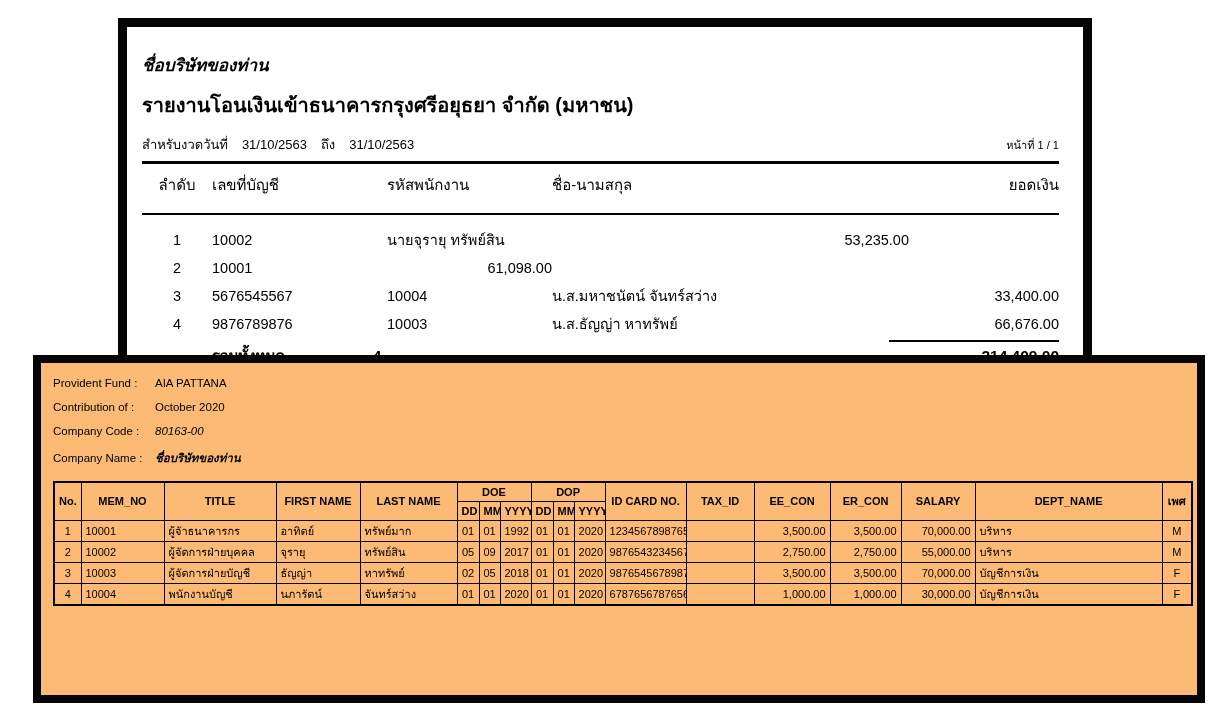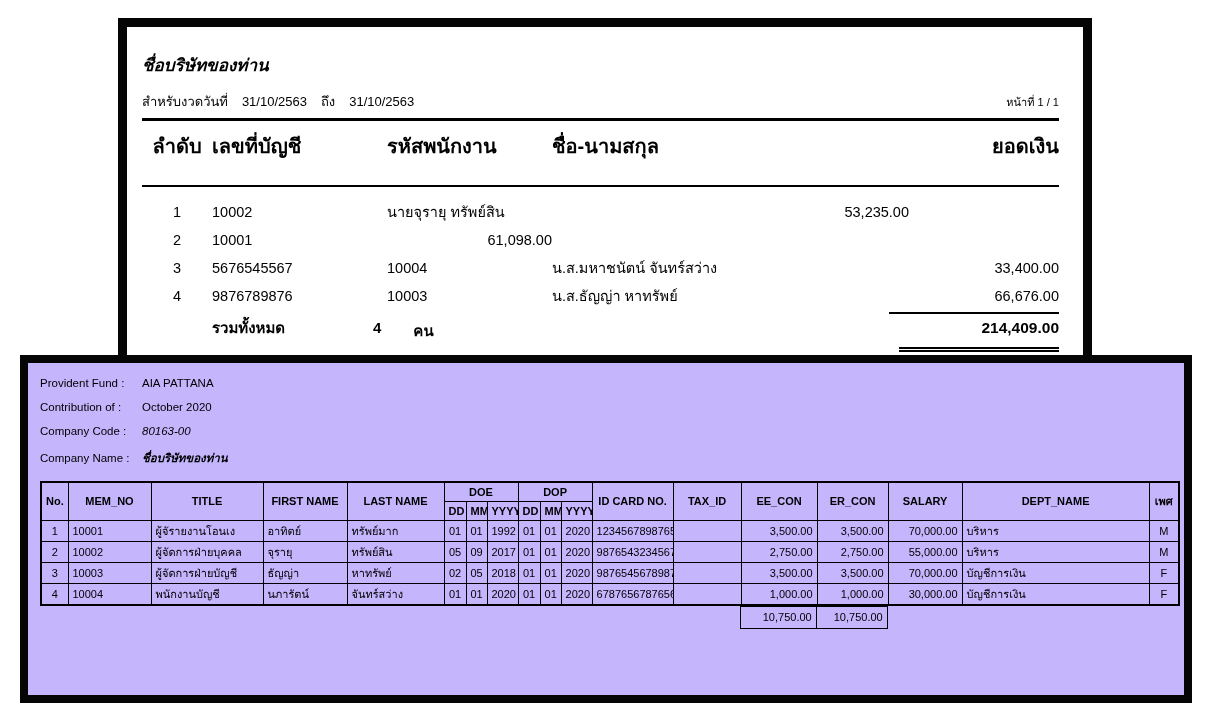--- a/index.html
+++ b/index.html
@@ -15,35 +15,35 @@
   .bank-company { margin-top: 24px; font-size: 17px; font-weight: bold; font-style: italic; }
   .bank-title { margin-top: 11px; font-size: 20px; font-weight: bold; }
   .bank-period-row { margin-top: 13px; display: flex; align-items: baseline; font-size: 13px; }
   .bank-period-row .gap { display: inline-block; width: 14px; }
   .bank-page { margin-left: auto; font-size: 11px; }
   .rule-thick { border-top: 3px solid #000; margin-top: 6px; }
   .rule-thin  { border-top: 2px solid #000; }
   .bgrid { display: grid; grid-template-columns: 70px 175px 165px 1fr 150px; align-items: baseline; }
   .bgrid .c1 { text-align: center; }
   .bgrid .c5 { text-align: right; }
-  .bank-head { font-size: 20px; font-weight: bold; padding: 9px 0 23px 0; }
+  .bank-head { font-size: 15px; font-weight: normal; padding: 9px 0 16px 0; }
   .bank-body { padding-top: 11px; font-size: 14.5px; }
   .brow { display: grid; grid-template-columns: 70px 175px 165px 1fr 150px; align-items: baseline; line-height: 28px; }
   .brow .c1 { text-align: center; }
   .brow .c5 { text-align: right; }
   .bank-total-row { display: grid; grid-template-columns: 70px 175px 165px 1fr 160px; align-items: baseline; margin-top: 2px; font-weight: bold; font-size: 15px; }
   .bank-total-row .cnt { display: flex; margin-left: -14px; }
   .bank-total-row .cnt .unit { margin-left: 32px; }
   .bank-total-amount { text-align: right; border-top: 2px solid #000; padding-top: 5px; margin-left: -10px; font-size: 15.5px; }
   .bank-dblrule { margin-left: auto; width: 160px; height: 5px; border-top: 2px solid #000; border-bottom: 2px solid #000; margin-top: 4px; }
 
   
   .win-pf {
-    position: absolute; left: 20px; top: 355px; width: 1172px; height: 348px;
-    background: #c4b5fd; border: 8px solid #050505; z-index: 2;
+    position: absolute; left: 33px; top: 355px; width: 1172px; height: 348px;
+    background: #fdba74; border: 8px solid #050505; z-index: 2;
   }
   .pf-inner { padding: 14px 0 0 12px; }
   .pf-info-line { display: flex; align-items: baseline; font-size: 11.5px; height: 24px; }
   .pf-info-label { width: 102px; }
   .pf-info-value { }
   .pf-val-italic { font-style: italic; }
   .pf-val-bold-italic { font-style: italic; font-weight: bold; }
 
   table.pf { border-collapse: collapse; table-layout: fixed; width: 1138px; margin-top: 8px; font-size: 11px; border: 2px solid #000; padding-left: 24px; }
   table.pf th, table.pf td { border: 1px solid #000; padding: 1px 4px; height: 21px; overflow: hidden; white-space: nowrap; }
@@ -55,20 +55,21 @@
   table.pf-tot { border-collapse: collapse; table-layout: fixed; width: 1138px; font-size: 11px; }
   table.pf-tot td { border: none; padding: 1px 4px; height: 22px; white-space: nowrap; }
   table.pf-tot td.tot { border: 1.5px solid #000; text-align: right; }
 </style>
 </head>
 <body>
 
 <div class="win-bank">
   <div class="bank-inner">
     <div class="bank-company">ชื่อบริษัทของท่าน</div>
+    <div class="bank-title">รายงานโอนเงินเข้าธนาคารกรุงศรีอยุธยา จำกัด (มหาชน)</div>
 
     <div class="bank-period-row">
       <span>สำหรับงวดวันที่</span>
       <span class="gap"></span>
       <span>31/10/2563</span>
       <span class="gap"></span>
       <span>ถึง</span>
       <span class="gap"></span>
       <span>31/10/2563</span>
       <span class="bank-page">หน้าที่ 1 / 1</span>
@@ -191,21 +192,21 @@
           <th>YYYY</th>
           <th>DD</th>
           <th>MM</th>
           <th>YYYY</th>
         </tr>
       </thead>
       <tbody id="pf-rows">
           <tr>
             <td class="ct">1</td>
             <td class="lt">10001</td>
-            <td class="lt">ผู้จัรายงานโอนเง</td>
+            <td class="lt">ผู้จัาธนาคารกร</td>
             <td class="lt">อาทิตย์</td>
             <td class="lt">ทรัพย์มาก</td>
             <td class="ct">01</td>
             <td class="ct">01</td>
             <td class="ct">1992</td>
             <td class="ct">01</td>
             <td class="ct">01</td>
             <td class="ct">2020</td>
             <td class="lt">1234567898765</td>
             <td class="lt"></td>
@@ -271,44 +272,14 @@
             <td class="lt"></td>
             <td class="rt">1,000.00</td>
             <td class="rt">1,000.00</td>
             <td class="rt">30,000.00</td>
             <td class="lt">บัญชีการเงิน</td>
             <td class="ct">F</td>
           </tr>
         </tbody>
     </table>
 
-    <table class="pf-tot">
-      <colgroup>
-        <col style="width:27px">
-          <col style="width:83px">
-          <col style="width:112px">
-          <col style="width:84px">
-          <col style="width:97px">
-        <col style="width:22px">
-          <col style="width:21px">
-          <col style="width:31px">
-        <col style="width:22px">
-          <col style="width:21px">
-          <col style="width:31px">
-        <col style="width:81px">
-          <col style="width:68px">
-          <col style="width:76px">
-          <col style="width:71px">
-          <col style="width:74px">
-        <col style="width:187px">
-          <col style="width:30px">
-      </colgroup>
-      <tbody>
-          <tr>
-        <td colspan="13"></td>
-        <td class="tot">10,750.00</td>
-        <td class="tot">10,750.00</td>
-        <td colspan="3"></td>
-      </tr>
-    </tbody>
-      </table>
   </div>
 </div>
 
 </body></html>

